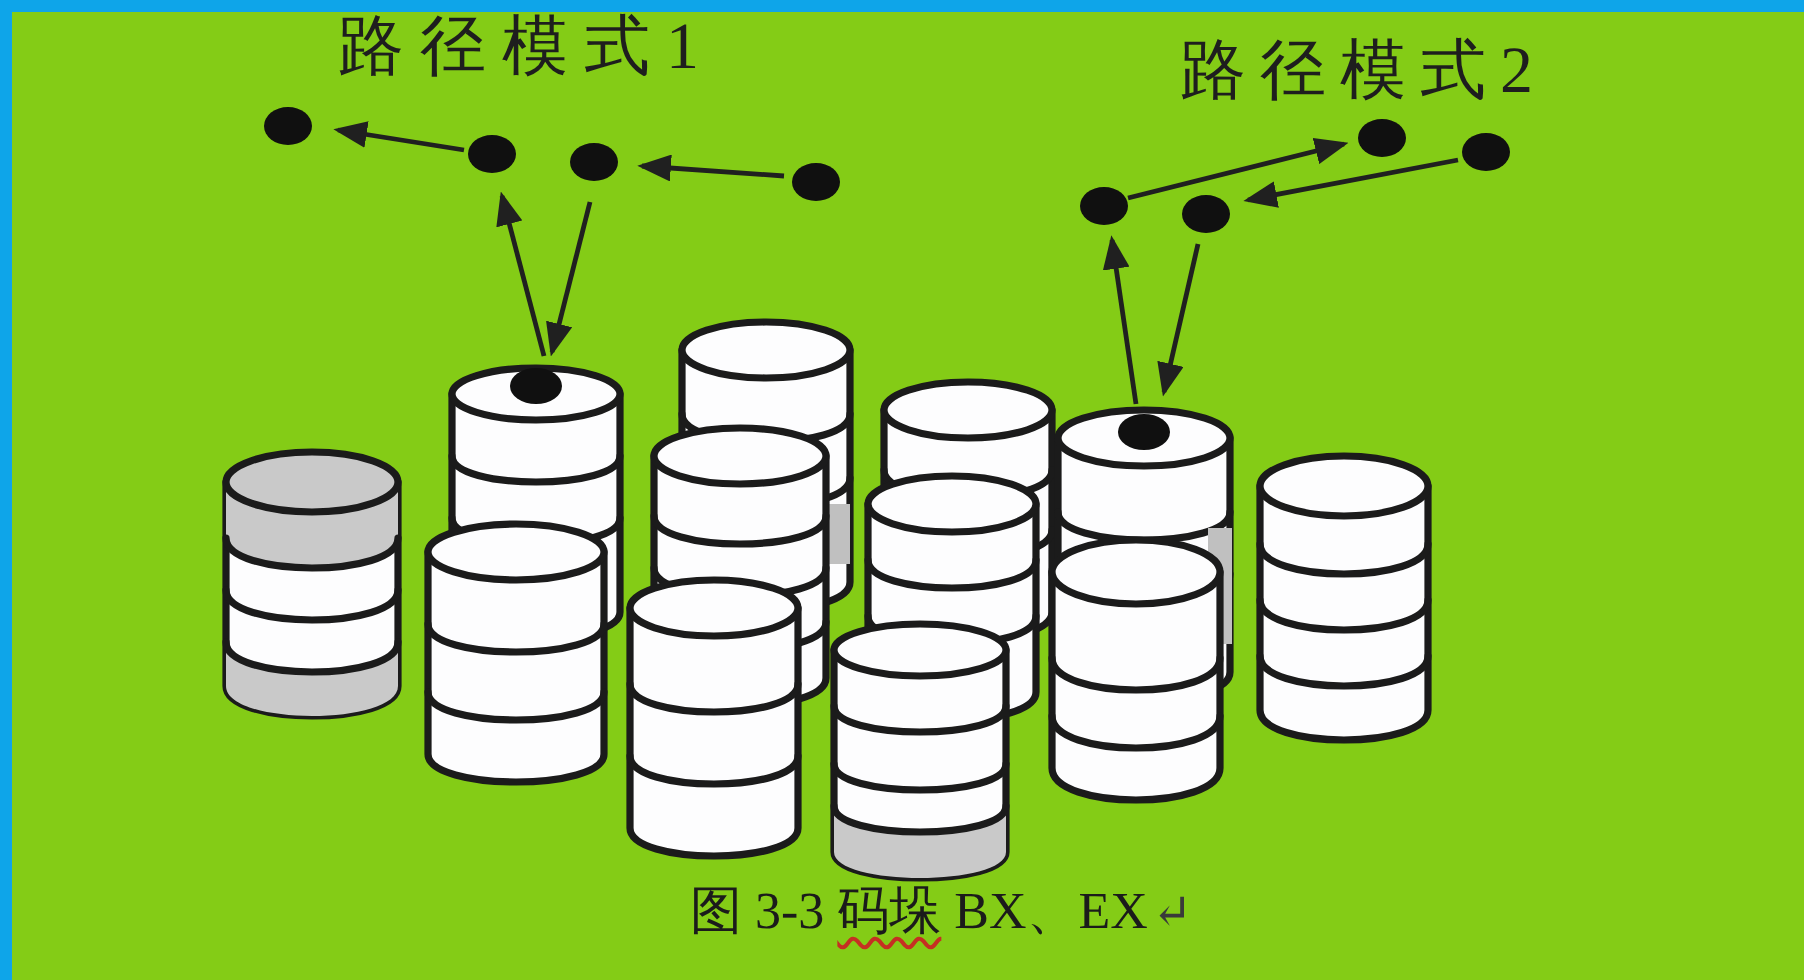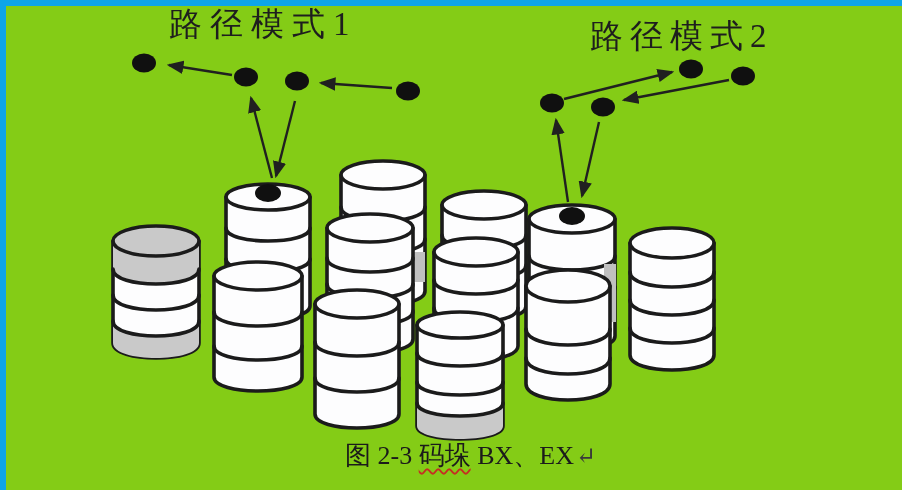--- a/index.html
+++ b/index.html
@@ -161,16 +161,16 @@
           <ellipse cx="566" cy="210" rx="13" ry="9" fill="#101010"></ellipse>
         </g>
       </g>
   </svg>
 
   <div class="mode-label label-mode1">路径模式1</div>
 
   <div class="mode-label label-mode2">路径模式2</div>
 
   <div class="caption">
-    <span>图 2-3 </span><span class="wavy">码垛</span><span> BX、EX</span><span class="ret">↵</span>
+    <span>图 3-3 </span><span class="wavy">码垛</span><span> BX、EX</span><span class="ret">↵</span>
   </div>
 
 </div>
 
 </body></html>

